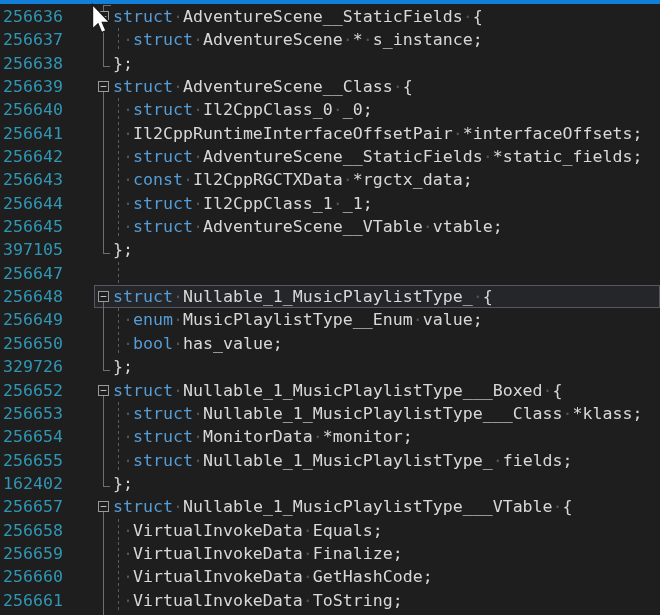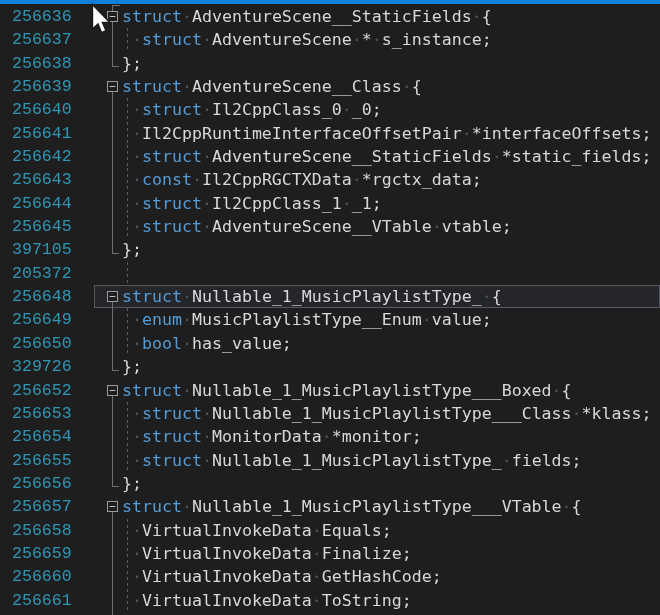--- a/index.html
+++ b/index.html
@@ -8,21 +8,21 @@
     background:#1e1e1e;
     font-family:"DejaVu Sans Mono","Liberation Mono",monospace;
     font-size:16.6px;
     cursor:default;
   }
   #topbar{position:absolute;left:0;top:0;width:660px;height:4px;}
   #lines{position:absolute;left:0;top:5px;width:660px;}
   .row{position:relative;display:flex;height:23.35px;line-height:23.35px;white-space:pre;}
   .hl-overlay{position:absolute;left:94px;right:0;top:0;bottom:0;box-sizing:border-box;
     background:#24262a;border:1px solid #55585e;z-index:0;}
-  .num{flex:none;width:59px;padding-left:12px;z-index:1;font-family:Liberation Mono, monospace;}
+  .num{flex:none;width:59px;padding-left:3px;z-index:1;}
   .margin{flex:none;width:51px;position:relative;z-index:1;}
   .vline{position:absolute;left:41px;width:1px;background:#6f6f6f;}
   .vline.full{top:0;bottom:0;}
   .vline.below{top:17px;bottom:0;}
   .vline.half{top:0;height:62%;}
   .corner{position:absolute;left:41px;top:62%;width:7px;height:1px;background:#6f6f6f;}
   .vstub{position:absolute;left:41px;top:0;height:7px;width:1px;background:#6f6f6f;}
   .stubtick{position:absolute;left:41px;top:0;width:8px;height:1px;background:#6f6f6f;}
   .foldbox{position:absolute;left:36px;top:6px;width:11px;height:11px;box-sizing:border-box;
     border:1px solid #9a9a9a;background:#1e1e1e;color:#cccccc;
@@ -47,30 +47,30 @@
       <div class="row"><span class="num" style="color: rgb(47, 150, 180);">256637</span><span class="margin"><span class="vline full"></span></span><span class="codeline"><span class="guide"></span><span class="tokens"><span class="ws" style="color: rgb(78, 85, 92);"> ·</span><span class="kw" style="color: rgb(86, 156, 214);">struct</span><span class="ws" style="color: rgb(78, 85, 92);">·</span><span class="pl" style="color: rgb(216, 216, 216);">AdventureScene</span><span class="ws" style="color: rgb(78, 85, 92);">·</span><span class="pl" style="color: rgb(216, 216, 216);">*</span><span class="ws" style="color: rgb(78, 85, 92);">·</span><span class="pl" style="color: rgb(216, 216, 216);">s_instance;</span></span></span></div>
       <div class="row"><span class="num" style="color: rgb(47, 150, 180);">256638</span><span class="margin"><span class="vline half"></span><span class="corner"></span></span><span class="codeline"><span class="tokens"><span class="pl" style="color: rgb(216, 216, 216);">};</span></span></span></div>
       <div class="row"><span class="num" style="color: rgb(47, 150, 180);">256639</span><span class="margin"><span class="vline below"></span><span class="foldbox">−</span></span><span class="codeline"><span class="tokens"><span class="kw" style="color: rgb(86, 156, 214);">struct</span><span class="ws" style="color: rgb(78, 85, 92);">·</span><span class="pl" style="color: rgb(216, 216, 216);">AdventureScene__Class</span><span class="ws" style="color: rgb(78, 85, 92);">·</span><span class="pl" style="color: rgb(216, 216, 216);">{</span></span></span></div>
       <div class="row"><span class="num" style="color: rgb(47, 150, 180);">256640</span><span class="margin"><span class="vline full"></span></span><span class="codeline"><span class="guide"></span><span class="tokens"><span class="ws" style="color: rgb(78, 85, 92);"> ·</span><span class="kw" style="color: rgb(86, 156, 214);">struct</span><span class="ws" style="color: rgb(78, 85, 92);">·</span><span class="pl" style="color: rgb(216, 216, 216);">Il2CppClass_0</span><span class="ws" style="color: rgb(78, 85, 92);">·</span><span class="pl" style="color: rgb(216, 216, 216);">_0;</span></span></span></div>
       <div class="row"><span class="num" style="color: rgb(47, 150, 180);">256641</span><span class="margin"><span class="vline full"></span></span><span class="codeline"><span class="guide"></span><span class="tokens"><span class="ws" style="color: rgb(78, 85, 92);"> ·</span><span class="pl" style="color: rgb(216, 216, 216);">Il2CppRuntimeInterfaceOffsetPair</span><span class="ws" style="color: rgb(78, 85, 92);">·</span><span class="pl" style="color: rgb(216, 216, 216);">*interfaceOffsets;</span></span></span></div>
       <div class="row"><span class="num" style="color: rgb(47, 150, 180);">256642</span><span class="margin"><span class="vline full"></span></span><span class="codeline"><span class="guide"></span><span class="tokens"><span class="ws" style="color: rgb(78, 85, 92);"> ·</span><span class="kw" style="color: rgb(86, 156, 214);">struct</span><span class="ws" style="color: rgb(78, 85, 92);">·</span><span class="pl" style="color: rgb(216, 216, 216);">AdventureScene__StaticFields</span><span class="ws" style="color: rgb(78, 85, 92);">·</span><span class="pl" style="color: rgb(216, 216, 216);">*static_fields;</span></span></span></div>
       <div class="row"><span class="num" style="color: rgb(47, 150, 180);">256643</span><span class="margin"><span class="vline full"></span></span><span class="codeline"><span class="guide"></span><span class="tokens"><span class="ws" style="color: rgb(78, 85, 92);"> ·</span><span class="kw" style="color: rgb(86, 156, 214);">const</span><span class="ws" style="color: rgb(78, 85, 92);">·</span><span class="pl" style="color: rgb(216, 216, 216);">Il2CppRGCTXData</span><span class="ws" style="color: rgb(78, 85, 92);">·</span><span class="pl" style="color: rgb(216, 216, 216);">*rgctx_data;</span></span></span></div>
       <div class="row"><span class="num" style="color: rgb(47, 150, 180);">256644</span><span class="margin"><span class="vline full"></span></span><span class="codeline"><span class="guide"></span><span class="tokens"><span class="ws" style="color: rgb(78, 85, 92);"> ·</span><span class="kw" style="color: rgb(86, 156, 214);">struct</span><span class="ws" style="color: rgb(78, 85, 92);">·</span><span class="pl" style="color: rgb(216, 216, 216);">Il2CppClass_1</span><span class="ws" style="color: rgb(78, 85, 92);">·</span><span class="pl" style="color: rgb(216, 216, 216);">_1;</span></span></span></div>
       <div class="row"><span class="num" style="color: rgb(47, 150, 180);">256645</span><span class="margin"><span class="vline full"></span></span><span class="codeline"><span class="guide"></span><span class="tokens"><span class="ws" style="color: rgb(78, 85, 92);"> ·</span><span class="kw" style="color: rgb(86, 156, 214);">struct</span><span class="ws" style="color: rgb(78, 85, 92);">·</span><span class="pl" style="color: rgb(216, 216, 216);">AdventureScene__VTable</span><span class="ws" style="color: rgb(78, 85, 92);">·</span><span class="pl" style="color: rgb(216, 216, 216);">vtable;</span></span></span></div>
       <div class="row"><span class="num" style="color: rgb(47, 150, 180);">397105</span><span class="margin"><span class="vline half"></span><span class="corner"></span></span><span class="codeline"><span class="tokens"><span class="pl" style="color: rgb(216, 216, 216);">};</span></span></span></div>
-      <div class="row"><span class="num" style="color: rgb(47, 150, 180);">205372</span><span class="margin"></span><span class="codeline"><span class="guide"></span><span class="tokens"></span></span></div>
+      <div class="row"><span class="num" style="color: rgb(47, 150, 180);">256647</span><span class="margin"></span><span class="codeline"><span class="guide"></span><span class="tokens"></span></span></div>
       <div class="row"><div class="hl-overlay"></div><span class="num" style="color: rgb(47, 150, 180);">256648</span><span class="margin"><span class="vline below"></span><span class="foldbox">−</span></span><span class="codeline"><span class="tokens"><span class="kw" style="color: rgb(86, 156, 214);">struct</span><span class="ws" style="color: rgb(78, 85, 92);">·</span><span class="pl" style="color: rgb(216, 216, 216);">Nullable_1_MusicPlaylistType_</span><span class="ws" style="color: rgb(78, 85, 92);">·</span><span class="pl" style="color: rgb(216, 216, 216);">{</span></span></span></div>
       <div class="row"><span class="num" style="color: rgb(47, 150, 180);">256649</span><span class="margin"><span class="vline full"></span></span><span class="codeline"><span class="guide"></span><span class="tokens"><span class="ws" style="color: rgb(78, 85, 92);"> ·</span><span class="kw" style="color: rgb(86, 156, 214);">enum</span><span class="ws" style="color: rgb(78, 85, 92);">·</span><span class="pl" style="color: rgb(216, 216, 216);">MusicPlaylistType__Enum</span><span class="ws" style="color: rgb(78, 85, 92);">·</span><span class="pl" style="color: rgb(216, 216, 216);">value;</span></span></span></div>
       <div class="row"><span class="num" style="color: rgb(47, 150, 180);">256650</span><span class="margin"><span class="vline full"></span></span><span class="codeline"><span class="guide"></span><span class="tokens"><span class="ws" style="color: rgb(78, 85, 92);"> ·</span><span class="kw" style="color: rgb(86, 156, 214);">bool</span><span class="ws" style="color: rgb(78, 85, 92);">·</span><span class="pl" style="color: rgb(216, 216, 216);">has_value;</span></span></span></div>
       <div class="row"><span class="num" style="color: rgb(47, 150, 180);">329726</span><span class="margin"><span class="vline half"></span><span class="corner"></span></span><span class="codeline"><span class="tokens"><span class="pl" style="color: rgb(216, 216, 216);">};</span></span></span></div>
       <div class="row"><span class="num" style="color: rgb(47, 150, 180);">256652</span><span class="margin"><span class="vline below"></span><span class="foldbox">−</span></span><span class="codeline"><span class="tokens"><span class="kw" style="color: rgb(86, 156, 214);">struct</span><span class="ws" style="color: rgb(78, 85, 92);">·</span><span class="pl" style="color: rgb(216, 216, 216);">Nullable_1_MusicPlaylistType___Boxed</span><span class="ws" style="color: rgb(78, 85, 92);">·</span><span class="pl" style="color: rgb(216, 216, 216);">{</span></span></span></div>
       <div class="row"><span class="num" style="color: rgb(47, 150, 180);">256653</span><span class="margin"><span class="vline full"></span></span><span class="codeline"><span class="guide"></span><span class="tokens"><span class="ws" style="color: rgb(78, 85, 92);"> ·</span><span class="kw" style="color: rgb(86, 156, 214);">struct</span><span class="ws" style="color: rgb(78, 85, 92);">·</span><span class="pl" style="color: rgb(216, 216, 216);">Nullable_1_MusicPlaylistType___Class</span><span class="ws" style="color: rgb(78, 85, 92);">·</span><span class="pl" style="color: rgb(216, 216, 216);">*klass;</span></span></span></div>
       <div class="row"><span class="num" style="color: rgb(47, 150, 180);">256654</span><span class="margin"><span class="vline full"></span></span><span class="codeline"><span class="guide"></span><span class="tokens"><span class="ws" style="color: rgb(78, 85, 92);"> ·</span><span class="kw" style="color: rgb(86, 156, 214);">struct</span><span class="ws" style="color: rgb(78, 85, 92);">·</span><span class="pl" style="color: rgb(216, 216, 216);">MonitorData</span><span class="ws" style="color: rgb(78, 85, 92);">·</span><span class="pl" style="color: rgb(216, 216, 216);">*monitor;</span></span></span></div>
       <div class="row"><span class="num" style="color: rgb(47, 150, 180);">256655</span><span class="margin"><span class="vline full"></span></span><span class="codeline"><span class="guide"></span><span class="tokens"><span class="ws" style="color: rgb(78, 85, 92);"> ·</span><span class="kw" style="color: rgb(86, 156, 214);">struct</span><span class="ws" style="color: rgb(78, 85, 92);">·</span><span class="pl" style="color: rgb(216, 216, 216);">Nullable_1_MusicPlaylistType_</span><span class="ws" style="color: rgb(78, 85, 92);">·</span><span class="pl" style="color: rgb(216, 216, 216);">fields;</span></span></span></div>
-      <div class="row"><span class="num" style="color: rgb(47, 150, 180);">256656</span><span class="margin"><span class="vline half"></span><span class="corner"></span></span><span class="codeline"><span class="tokens"><span class="pl" style="color: rgb(216, 216, 216);">};</span></span></span></div>
+      <div class="row"><span class="num" style="color: rgb(47, 150, 180);">162402</span><span class="margin"><span class="vline half"></span><span class="corner"></span></span><span class="codeline"><span class="tokens"><span class="pl" style="color: rgb(216, 216, 216);">};</span></span></span></div>
       <div class="row"><span class="num" style="color: rgb(47, 150, 180);">256657</span><span class="margin"><span class="vline below"></span><span class="foldbox">−</span></span><span class="codeline"><span class="tokens"><span class="kw" style="color: rgb(86, 156, 214);">struct</span><span class="ws" style="color: rgb(78, 85, 92);">·</span><span class="pl" style="color: rgb(216, 216, 216);">Nullable_1_MusicPlaylistType___VTable</span><span class="ws" style="color: rgb(78, 85, 92);">·</span><span class="pl" style="color: rgb(216, 216, 216);">{</span></span></span></div>
       <div class="row"><span class="num" style="color: rgb(47, 150, 180);">256658</span><span class="margin"><span class="vline full"></span></span><span class="codeline"><span class="guide"></span><span class="tokens"><span class="ws" style="color: rgb(78, 85, 92);"> ·</span><span class="pl" style="color: rgb(216, 216, 216);">VirtualInvokeData</span><span class="ws" style="color: rgb(78, 85, 92);">·</span><span class="pl" style="color: rgb(216, 216, 216);">Equals;</span></span></span></div>
       <div class="row"><span class="num" style="color: rgb(47, 150, 180);">256659</span><span class="margin"><span class="vline full"></span></span><span class="codeline"><span class="guide"></span><span class="tokens"><span class="ws" style="color: rgb(78, 85, 92);"> ·</span><span class="pl" style="color: rgb(216, 216, 216);">VirtualInvokeData</span><span class="ws" style="color: rgb(78, 85, 92);">·</span><span class="pl" style="color: rgb(216, 216, 216);">Finalize;</span></span></span></div>
       <div class="row"><span class="num" style="color: rgb(47, 150, 180);">256660</span><span class="margin"><span class="vline full"></span></span><span class="codeline"><span class="guide"></span><span class="tokens"><span class="ws" style="color: rgb(78, 85, 92);"> ·</span><span class="pl" style="color: rgb(216, 216, 216);">VirtualInvokeData</span><span class="ws" style="color: rgb(78, 85, 92);">·</span><span class="pl" style="color: rgb(216, 216, 216);">GetHashCode;</span></span></span></div>
       <div class="row"><span class="num" style="color: rgb(47, 150, 180);">256661</span><span class="margin"><span class="vline full"></span></span><span class="codeline"><span class="guide"></span><span class="tokens"><span class="ws" style="color: rgb(78, 85, 92);"> ·</span><span class="pl" style="color: rgb(216, 216, 216);">VirtualInvokeData</span><span class="ws" style="color: rgb(78, 85, 92);">·</span><span class="pl" style="color: rgb(216, 216, 216);">ToString;</span></span></span></div>
       <div class="row"><span class="num" style="color: rgb(47, 150, 180);">256662</span><span class="margin"><span class="vline full"></span></span><span class="codeline"><span class="tokens"><span class="pl" style="color: rgb(216, 216, 216);">};</span></span></span></div>
     </div>
   <svg id="cursor" width="24" height="36" viewBox="0 0 24 36">
     <polygon points="1.5,1.5 1.5,26 7,21 10.6,29.6 15,27.7 11.4,19.4 18.8,19.4" fill="#ffffff" stroke="#1a1a1a" stroke-width="1.4"></polygon>
   </svg>

